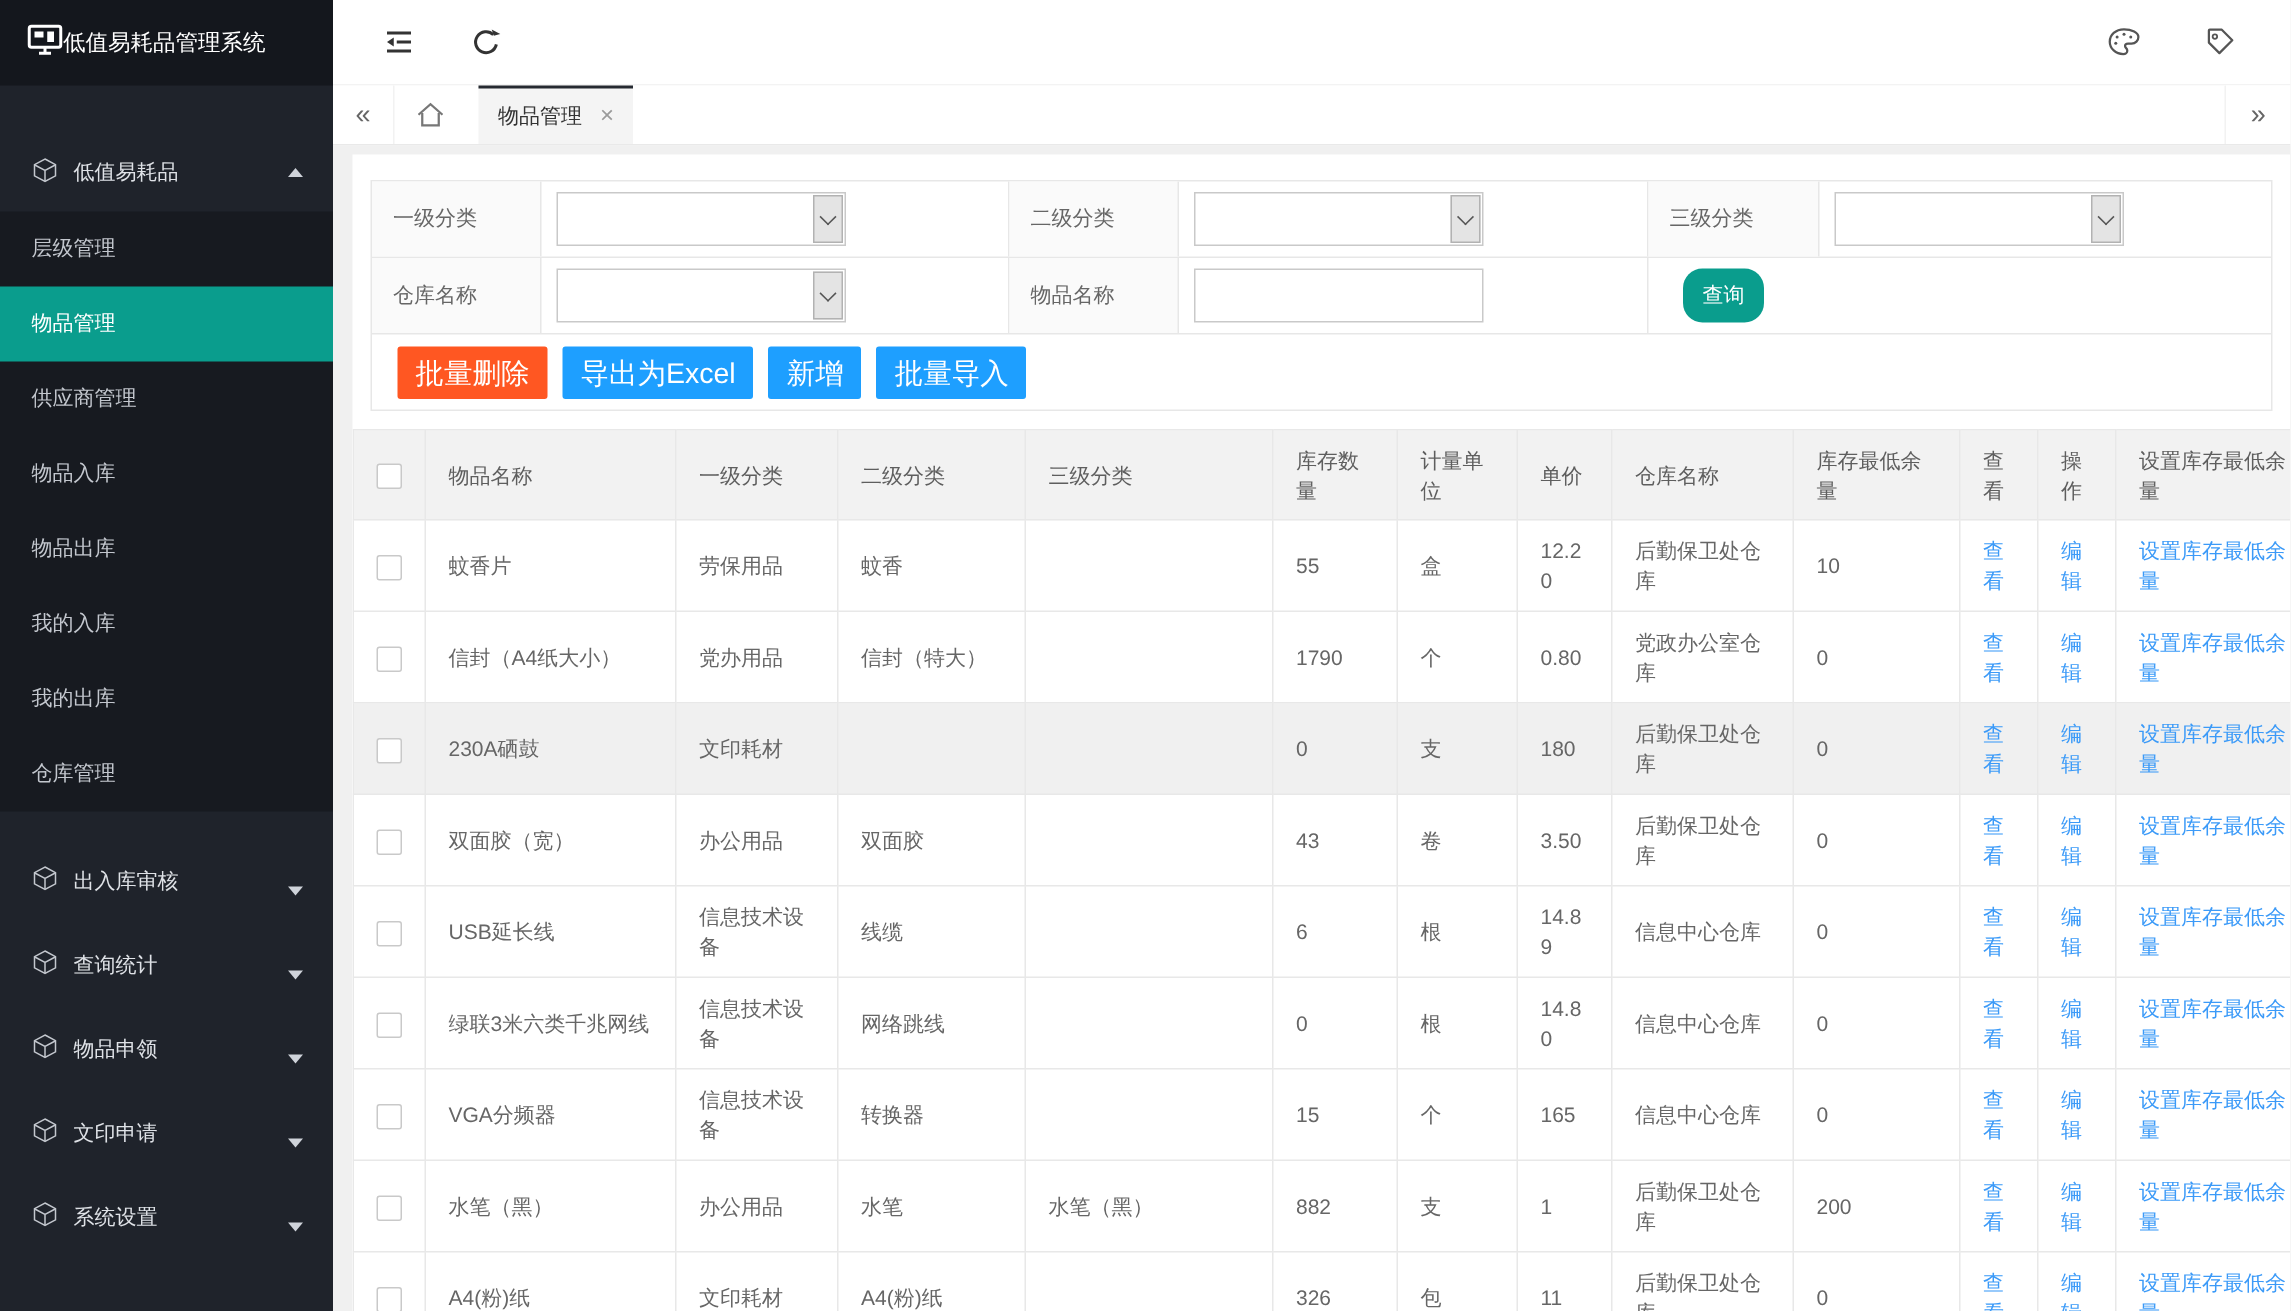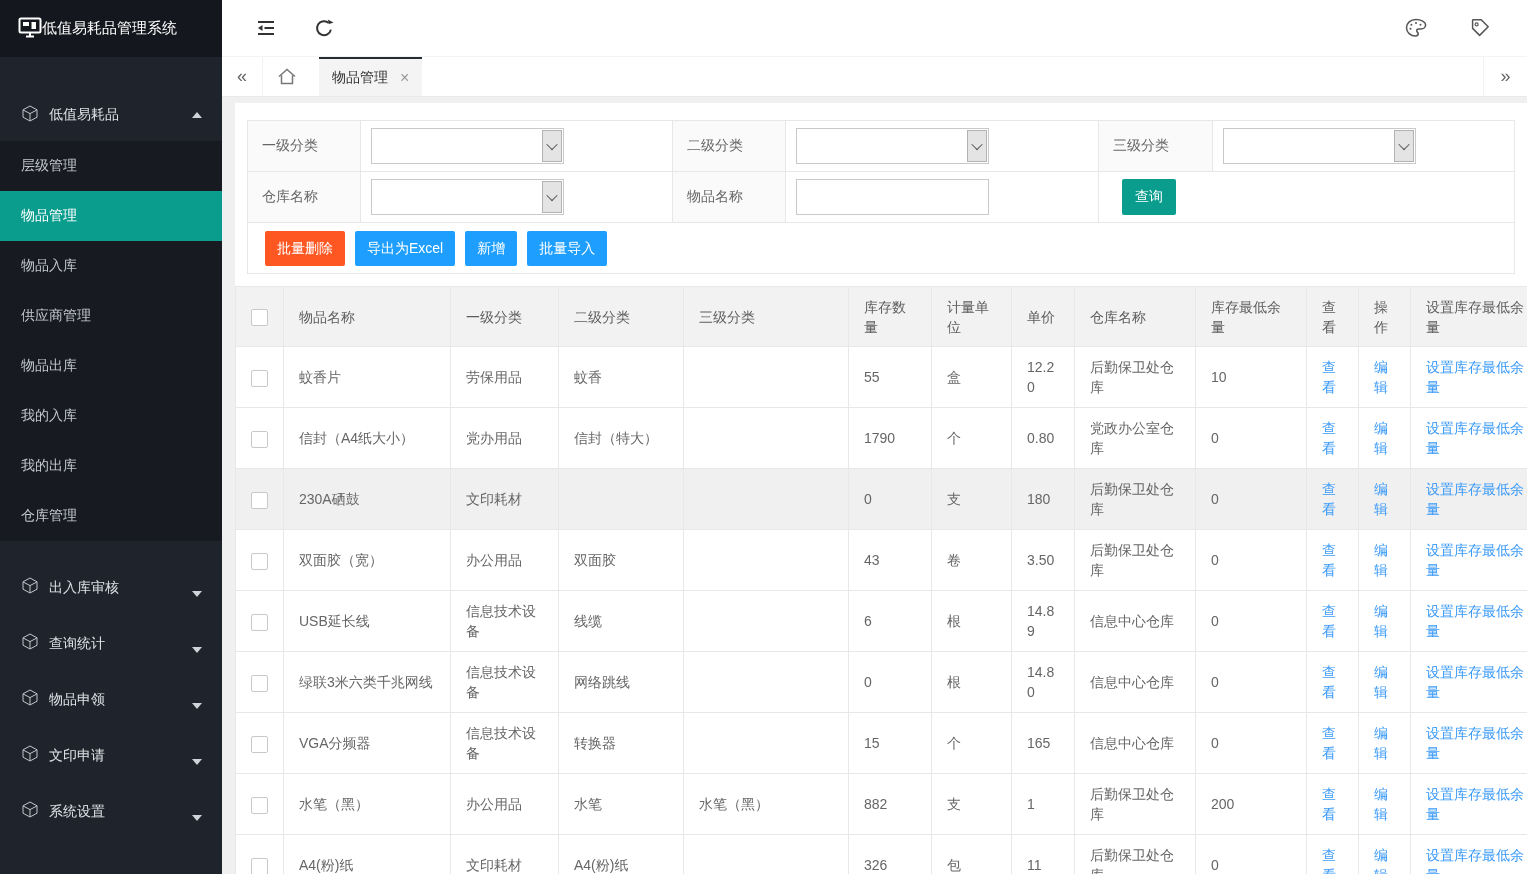--- a/index.html
+++ b/index.html
@@ -41,24 +41,24 @@
   .frow { display:flex; height:51px; border-bottom:1px solid #e7e7e7; }
   .fcell { display:flex; align-items:center; border-right:1px solid #e7e7e7; }
   .fcell.last { border-right:none; flex:1; }
   .flabel { width:113px; background:#fafafa; padding-left:14px; color:#666; }
   .ffield { padding-left:10px; }
   .fw1 { width:312px; } .fw2 { width:313px; } .fw3 { width:114px; }
   .sel { width:193px; height:36px; background:#fff; border:1px solid #c9c9c9; display:flex; justify-content:flex-end; cursor:pointer; }
   .sel-arrow { margin:1px; width:20px; background:#e4e4e4; border:1px solid #b2b2b2; display:flex; align-items:center; justify-content:center; }
   .sel-arrow::after { content:""; width:7px; height:7px; border-left:1px solid #555; border-bottom:1px solid #555; transform:rotate(-45deg) translate(1px,-1px); }
   .txt-input { width:193px; height:36px; border:1px solid #c9c9c9; padding:0 8px; font-size:14px; color:#333; outline:none; }
-  .search-btn { margin-left:23px; height:36px; padding:0 13px; background:#0a9d8d; color:#fff; border:none; border-radius:2px; font-size:14px; cursor:pointer; }
+  .search-btn { margin-left:23px; height:36px; padding:0 13px; background:#0a9d8d; color:#fff; border:none; border-radius:13px; font-size:14px; cursor:pointer; }
   
   .btnrow { display:flex; align-items:center; gap:10px; padding:8px 14px 7px 17px; }
-  .btn { height:35px; padding:0 12px; border:none; border-radius:2px; color:#fff; font-size:14px; cursor:pointer; white-space:nowrap;text-align:right; }
+  .btn { height:35px; padding:0 12px; border:none; border-radius:2px; color:#fff; font-size:19px; cursor:pointer; white-space:nowrap;text-align:right; }
   
   .tablewrap { margin-top:12px; width:100%; overflow:hidden; }
   table { border-collapse:collapse; table-layout:fixed; width:1315px; }
   th, td { border:1px solid #e8e8e8; padding:0 15px; text-align:left; font-weight:normal; line-height:20px; word-break:break-all; }
   th { background:#f2f2f2; height:60px; color:#5e5e5e; }
   td { height:61px; color:#666; background:#fff; }
   tr.hl td { background:#f0f0f0; }
   .col-check { text-align:center; padding:0; }
   .checkbox { width:17px; height:17px; border:1px solid #c9c9c9; border-radius:2px; background:#fff; display:inline-block; vertical-align:middle; cursor:pointer; }
   .col-setmin { padding-right:26px; }
@@ -91,24 +91,24 @@
       <span class="caret-up"></span>
     </div>
     <div class="submenu" id="submenu">
         <div class="submenu-item">
           <span>层级管理</span>
         </div>
         <div class="submenu-item active">
           <span>物品管理</span>
         </div>
         <div class="submenu-item">
+          <span>供应商管理</span>
+        </div>
+        <div class="submenu-item">
           <span>物品入库</span>
-        </div>
-        <div class="submenu-item">
-          <span>供应商管理</span>
         </div>
         <div class="submenu-item">
           <span>物品出库</span>
         </div>
         <div class="submenu-item">
           <span>我的入库</span>
         </div>
         <div class="submenu-item">
           <span>我的出库</span>
         </div>

